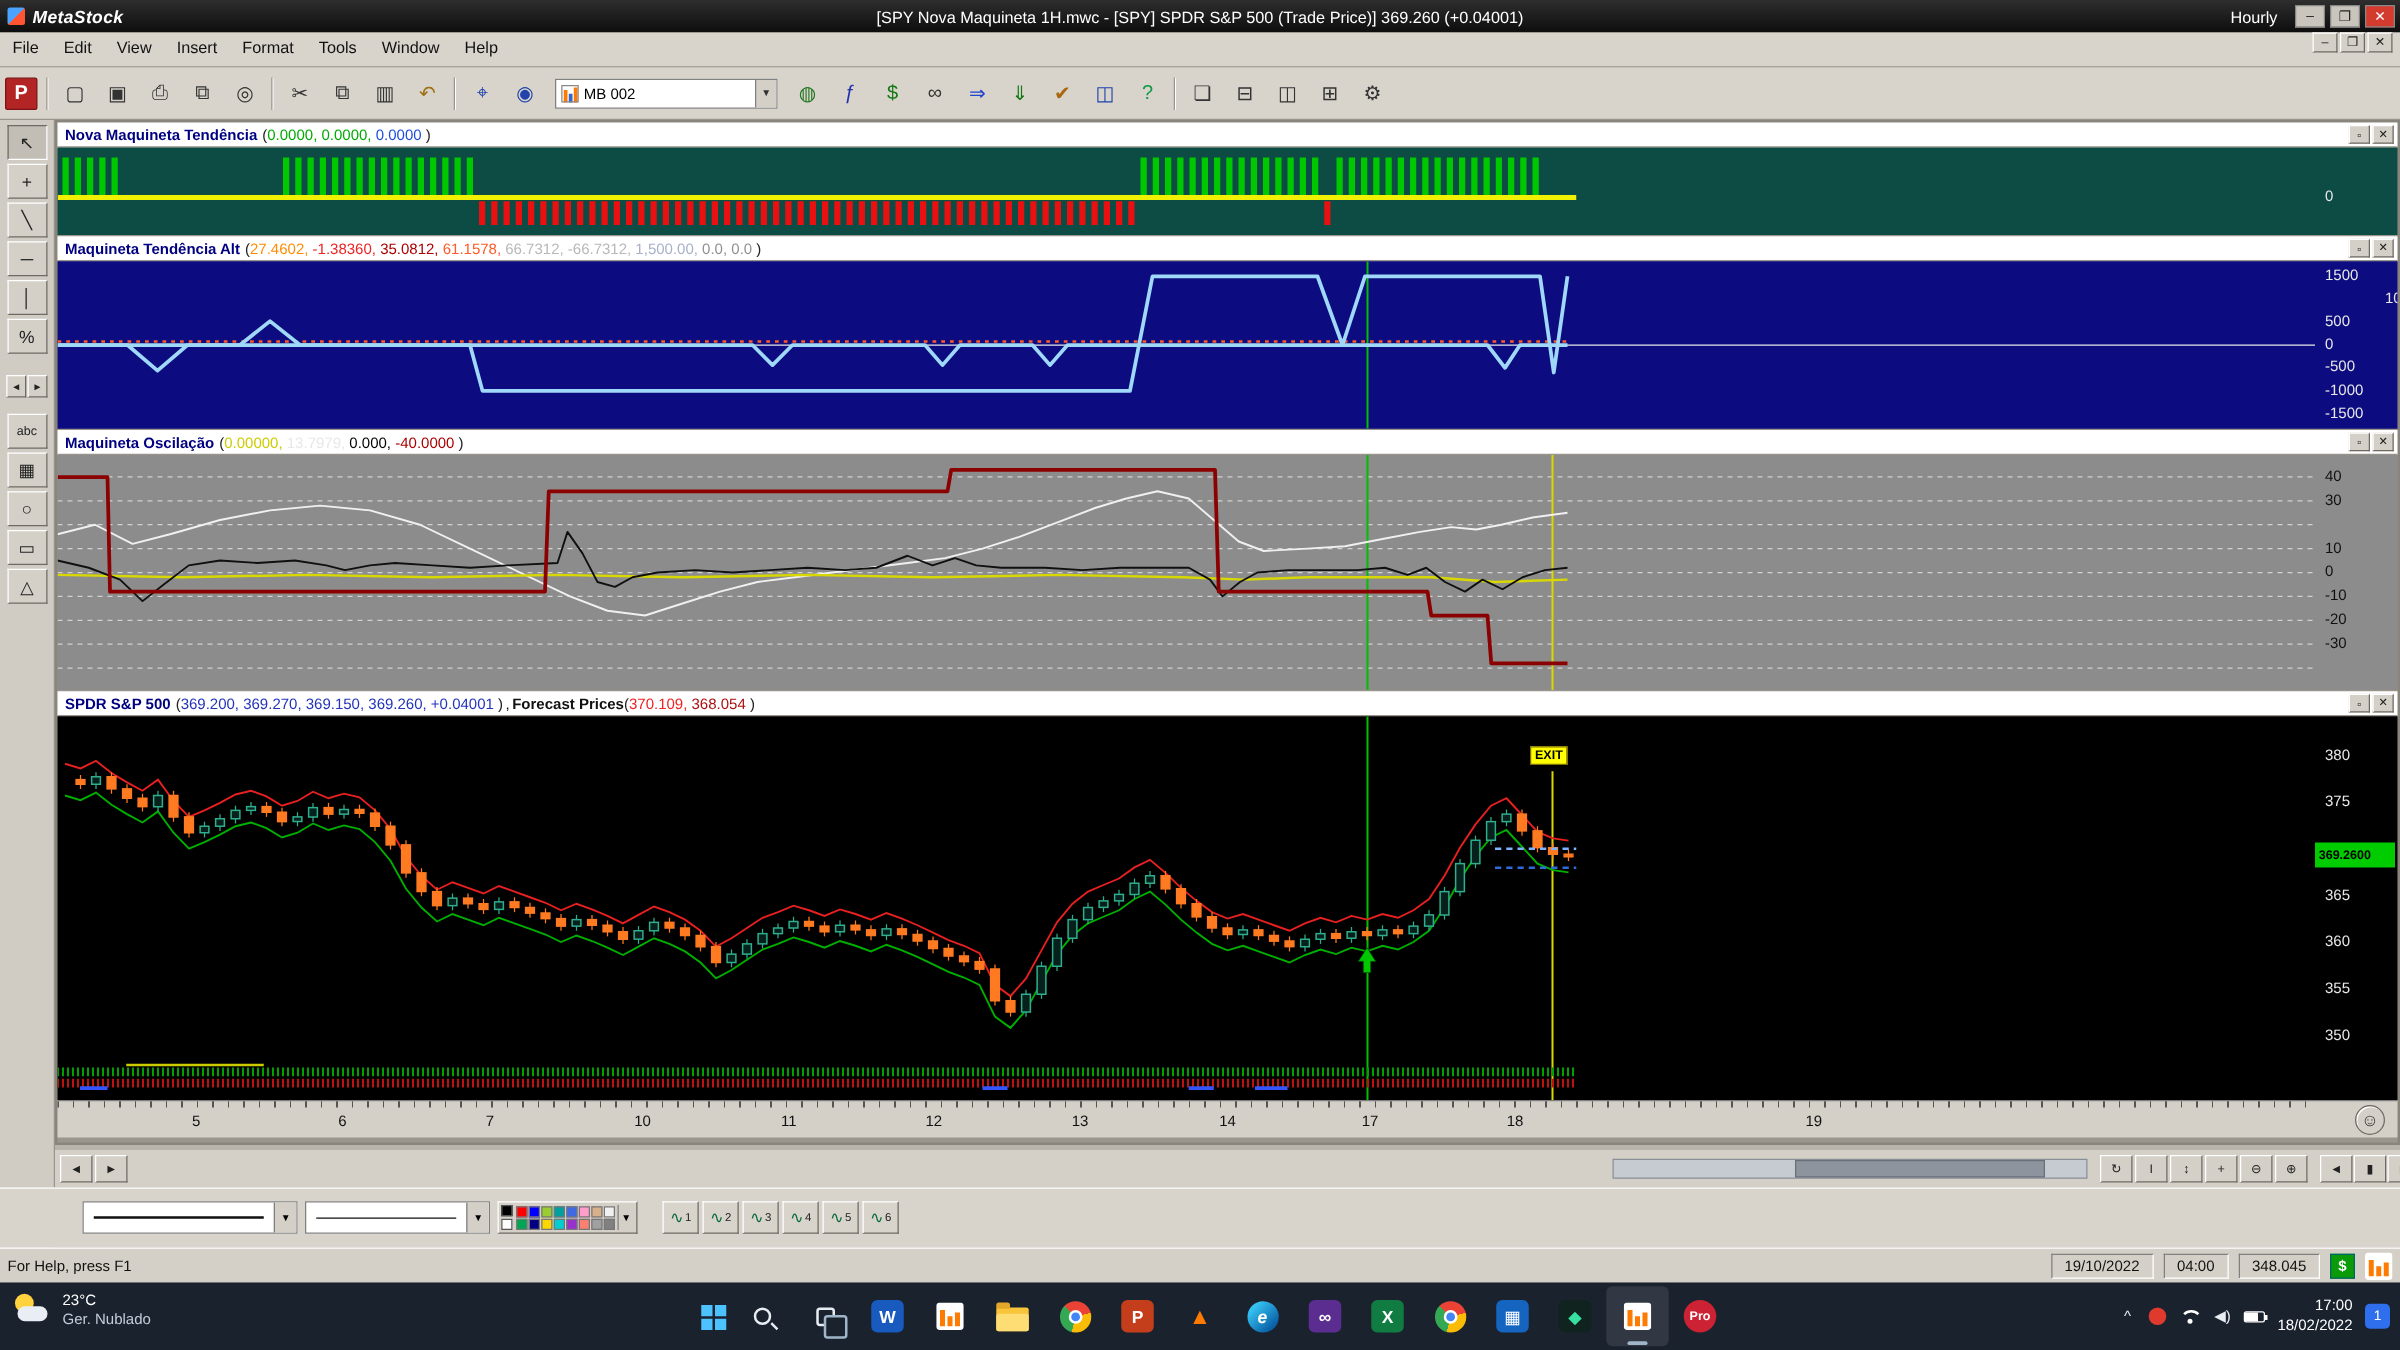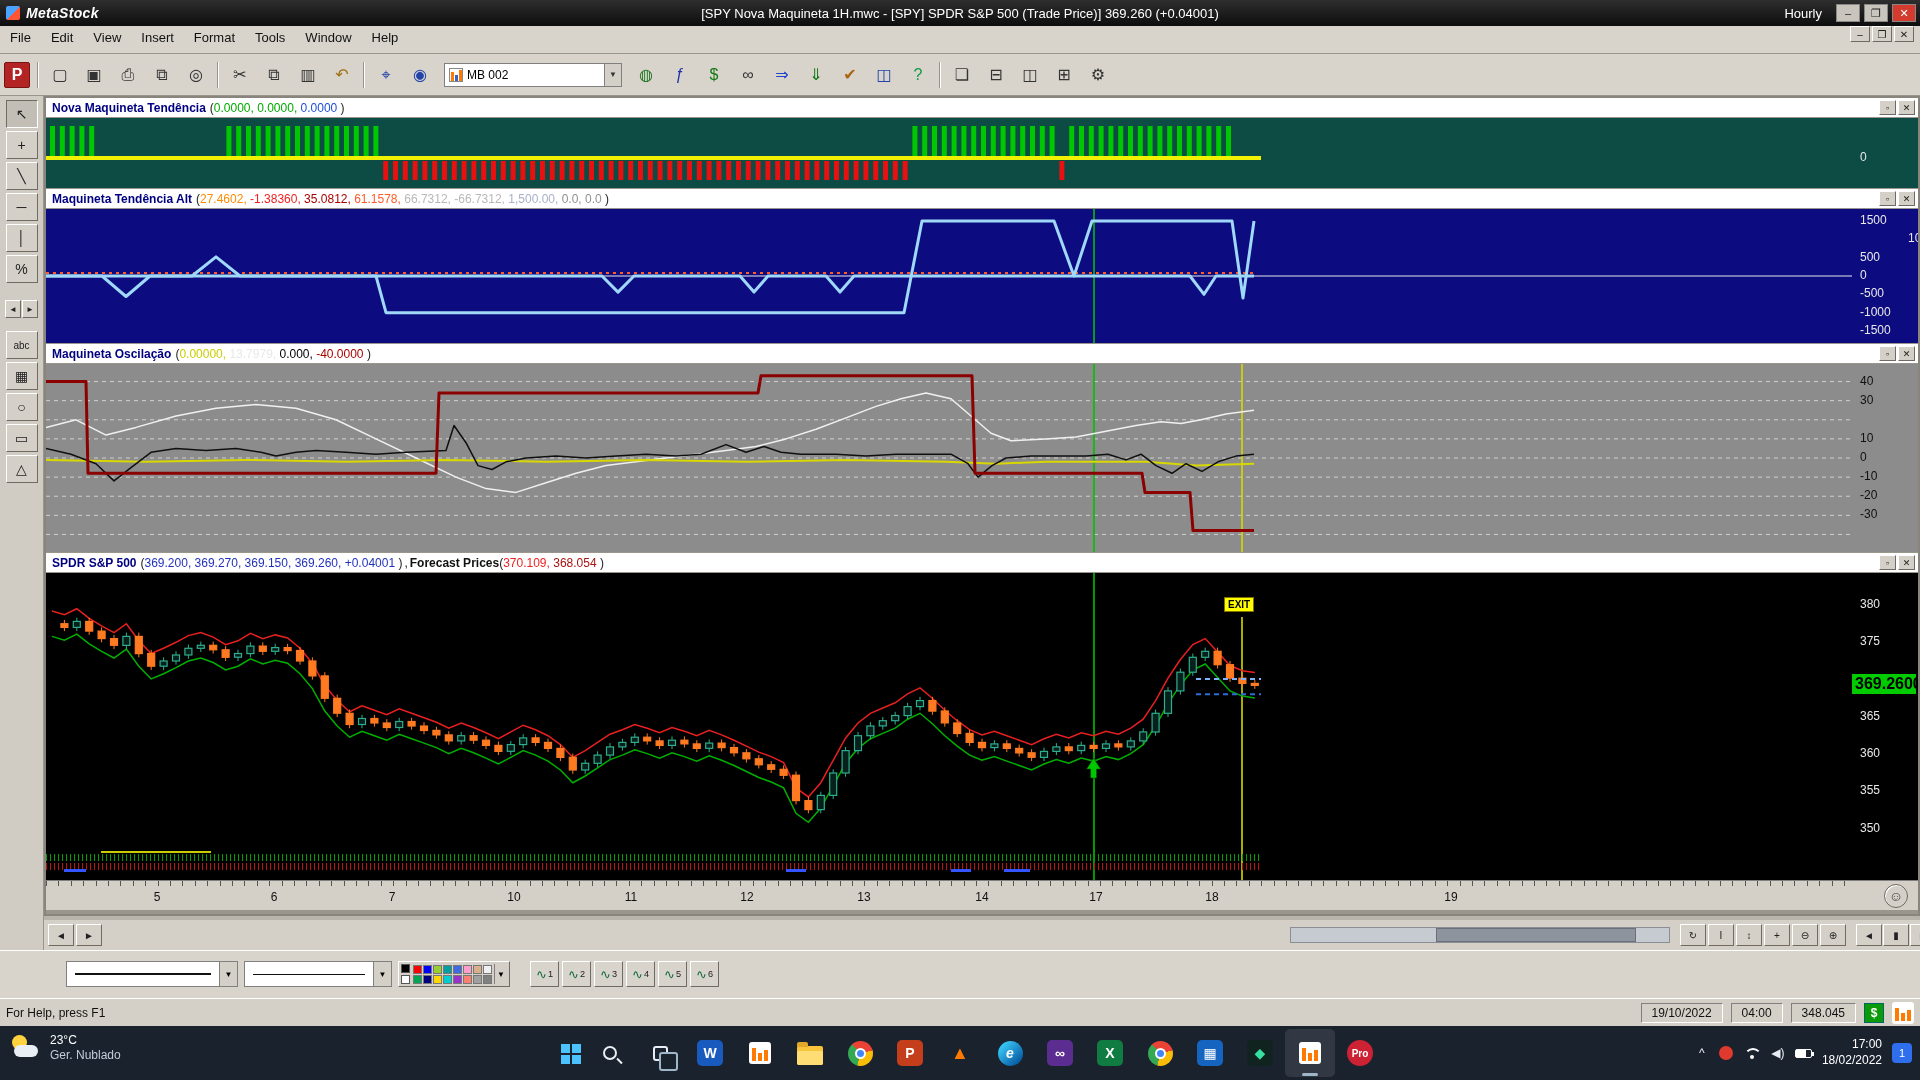--- a/index.html
+++ b/index.html
@@ -61,21 +61,21 @@
   .pvals{color:#222;white-space:nowrap;}
   .pvals.dark{color:#111;margin-left:2px;}
   .phbtns{margin-left:auto;display:flex;gap:2px;padding-right:3px;}
   .hdrbtn{width:17px;height:15px;font-size:9px;display:flex;align-items:center;justify-content:center;
     background:#d4d0c8;border:1px solid;border-color:#fff #6f6a63 #6f6a63 #fff;color:#222;}
   .pbody{position:absolute;left:0;width:1872px;overflow:hidden;}
   .pbody svg{position:absolute;left:0;top:0;}
   .scalecol{position:absolute;right:0;top:0;bottom:0;width:66px;}
   .vlabel{position:absolute;left:8px;font-size:12px;}
   #price-tag{position:absolute;left:0;right:2px;top:101px;height:20px;background:#00cc00;
-    color:#000;font-weight:bold;font-size:16px;display:flex;align-items:center;padding-left:3px;}
+    color:#000;font-weight:bold;font-size:10px;display:flex;align-items:center;padding-left:3px;}
   #exit-flag{position:absolute;left:1178px;top:24px;background:#ffff00;border:1px solid #807000;
     color:#000;font-weight:bold;font-size:10px;padding:1px 3px;}
   .ribbon{position:absolute;height:7px;width:1215px;left:0;}
   #rib1{top:281px;background:repeating-linear-gradient(90deg,#00a000 0 1px,transparent 1px 4px);}
   #rib2{top:290px;background:repeating-linear-gradient(90deg,#c01010 0 1px,transparent 1px 4px);}
   .ribyellow{position:absolute;left:55px;top:278px;width:110px;height:2px;background:#cccc00;}
   .ribblue{position:absolute;top:296px;height:3px;background:#3355ff;}
   
   #dateaxis{position:absolute;left:0;top:782px;width:1872px;height:30px;background:#d4d0c8;
     border-top:1px solid #808080;}

